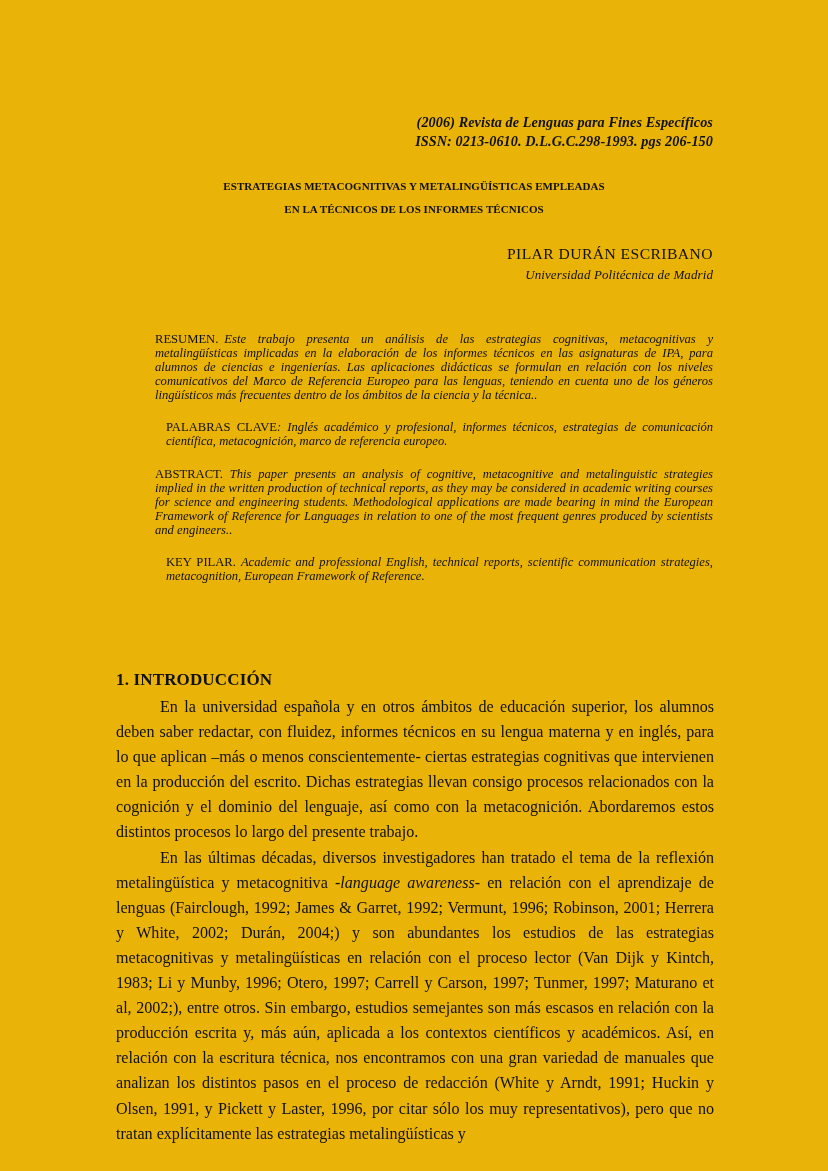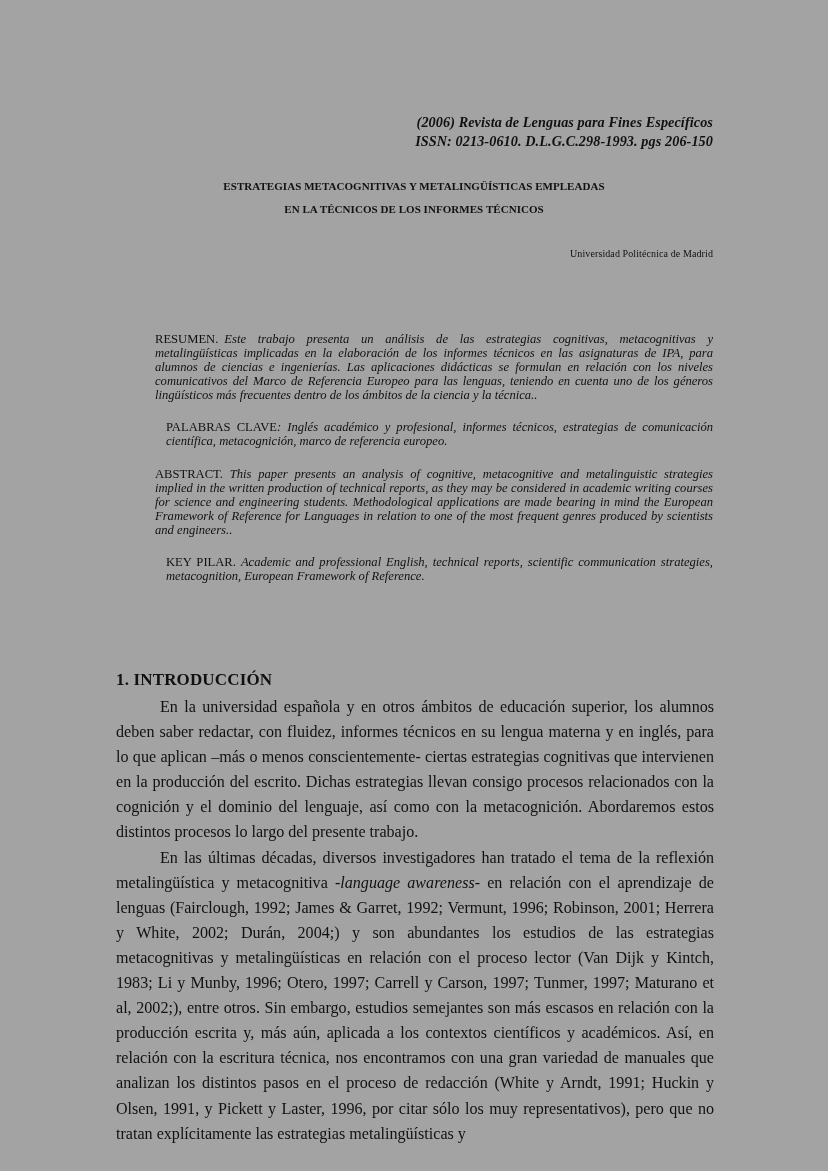--- a/index.html
+++ b/index.html
@@ -11,21 +11,21 @@
   body {
     font-family: "Liberation Serif", "DejaVu Serif", serif;
     color: #111111;
     -webkit-font-smoothing: antialiased;
   }
   .page {
     position: relative;
     width: 828px;
     height: 1171px;
     margin: 0 auto;
-    background: #a3a3a3;
+    background: #eab308;
     overflow: hidden;
     box-sizing: border-box;
   }
 
   
   .journal-header {
     position: absolute;
     top: 113px;
     right: 115px;
     text-align: right;
@@ -58,21 +58,22 @@
     right: 115px;
     text-align: right;
     line-height: 21px;
   }
   .author-name {
     font-size: 15.6px;
     letter-spacing: 0.45px;
     display: block;
   }
   .author-affil {
-    font-size: 10px;
+    font-style: italic;
+    font-size: 13px;
     display: block;
     letter-spacing: 0.1px;
   }
 
   
   .abstracts {
     position: absolute;
     top: 332px;
     left: 155px;
     width: 558px;
@@ -132,20 +133,21 @@
     <div>(2006) Revista de Lenguas para Fines Específicos</div>
     <div>ISSN: 0213-0610. D.L.G.C.298-1993. pgs 206-150</div>
   </div>
 
   <h1 class="doc-title">
     <span class="tl">ESTRATEGIAS METACOGNITIVAS Y METALINGÜÍSTICAS EMPLEADAS</span>
     <span class="tl">EN LA TÉCNICOS DE LOS INFORMES TÉCNICOS</span>
   </h1>
 
   <div class="author-block">
+    <span class="author-name">PILAR DURÁN ESCRIBANO</span>
     <span class="author-affil">Universidad Politécnica de Madrid</span>
   </div>
 
   <div class="abstracts">
 
     <p class="abs-block"><span class="lbl">RESUMEN.</span><span class="gap"></span><span class="body-it">Este trabajo presenta un análisis de las estrategias cognitivas, metacognitivas y metalingüísticas implicadas en la elaboración de los informes técnicos en las asignaturas de IPA, para alumnos de ciencias e ingenierías. Las aplicaciones didácticas se formulan en relación con los niveles comunicativos del Marco de Referencia Europeo para las lenguas, teniendo en cuenta uno de los géneros lingüísticos más frecuentes dentro de los ámbitos de la ciencia y la técnica..</span></p>
 
     <p class="abs-block indented"><span class="lbl">PALABRAS CLAVE</span><span class="body-it">:</span><span class="gap"></span><span class="body-it">Inglés académico y profesional, informes técnicos, estrategias de comunicación científica, metacognición, marco de referencia europeo.</span></p>
 
     <p class="abs-block"><span class="lbl">ABSTRACT.</span> <span class="body-it">This paper presents an analysis of cognitive, metacognitive and metalinguistic strategies implied in the written production of technical reports, as they may be considered in academic writing courses for science and engineering students. Methodological applications are made bearing in mind the European Framework of Reference for Languages in relation to one of the most frequent genres produced by scientists and engineers..</span></p>

